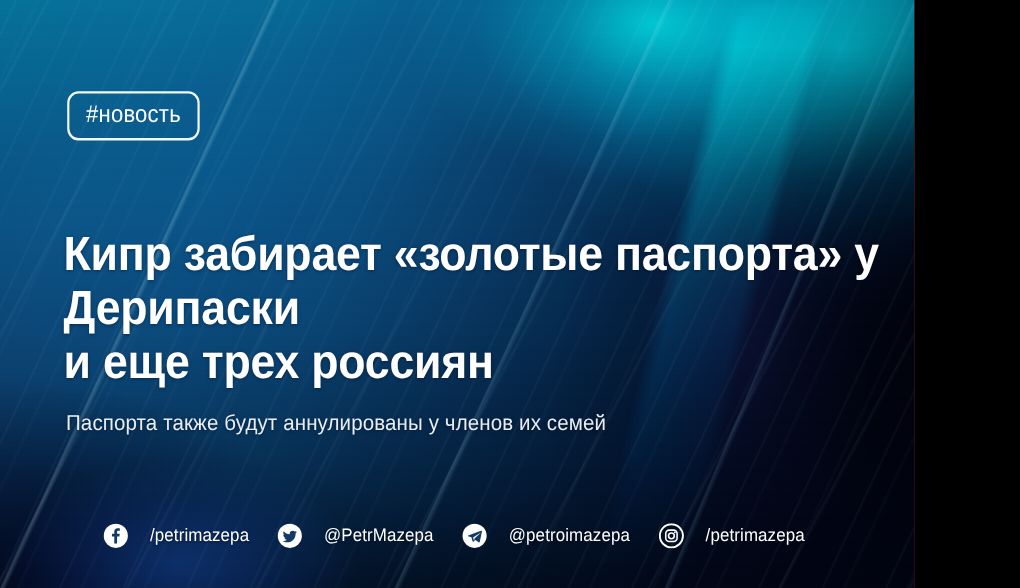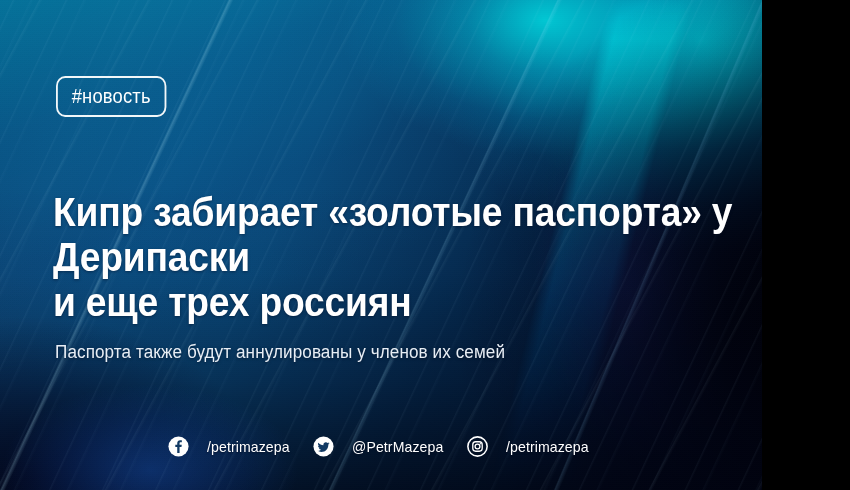--- a/index.html
+++ b/index.html
@@ -314,20 +314,29 @@
       <div class="social-item">
         <span class="social-icon">
           <svg viewBox="0 0 24 24" width="21" height="21" aria-hidden="true">
             <circle cx="12" cy="12" r="11.5" fill="#ffffff"></circle>
             <path fill="#123a64" d="M18.9 8.4c-0.5 0.23-1.05 0.38-1.62 0.45 0.58-0.35 1.03-0.9 1.24-1.56-0.55 0.32-1.15 0.56-1.79 0.69-0.51-0.55-1.24-0.9-2.05-0.9-1.55 0-2.81 1.26-2.81 2.82 0 0.22 0.02 0.43 0.07 0.64-2.34-0.12-4.41-1.24-5.8-2.95-0.24 0.42-0.38 0.9-0.38 1.42 0 0.98 0.5 1.84 1.25 2.34-0.46-0.01-0.9-0.14-1.28-0.35v0.04c0 1.36 0.97 2.5 2.25 2.76-0.23 0.07-0.48 0.1-0.74 0.1-0.18 0-0.36-0.02-0.53-0.05 0.36 1.12 1.4 1.94 2.63 1.96-0.96 0.76-2.18 1.21-3.5 1.21-0.23 0-0.45-0.01-0.67-0.04 1.25 0.8 2.73 1.27 4.32 1.27 5.18 0 8.02-4.3 8.02-8.03 0-0.12 0-0.24-0.01-0.37 0.55-0.4 1.03-0.9 1.4-1.46z"></path>
           </svg>
         </span>
         <span class="social-label">@PetrMazepa</span>
       </div>
 
+      <div class="social-item">
+        <span class="social-icon">
+          <svg viewBox="0 0 24 24" width="21" height="21" aria-hidden="true">
+            <circle cx="12" cy="12" r="11.5" fill="#ffffff"></circle>
+            <path fill="#123a64" d="M18.1 7.1L5.9 11.8c-0.55 0.22-0.54 0.53-0.1 0.66l3.12 0.97 1.2 3.68c0.15 0.4 0.27 0.55 0.55 0.55 0.27 0 0.39-0.12 0.54-0.27l1.5-1.46 3.11 2.3c0.57 0.32 0.98 0.15 1.12-0.53l2.03-9.56c0.2-0.83-0.31-1.21-0.87-0.96zm-7.6 6.45l6.73-4.24c0.33-0.2 0.64-0.09 0.38 0.13l-5.76 5.2-0.22 2.4-1.13-3.49z"></path>
+          </svg>
+        </span>
+        <span class="social-label">@petroimazepa</span>
+      </div>
 
       <div class="social-item">
         <span class="social-icon">
           <svg viewBox="0 0 24 24" width="21" height="21" aria-hidden="true">
             <circle cx="12" cy="12" r="11" fill="none" stroke="#ffffff" stroke-width="1.8"></circle>
             <rect x="6.6" y="6.6" width="10.8" height="10.8" rx="3.3" ry="3.3" fill="none" stroke="#ffffff" stroke-width="1.5"></rect>
             <circle cx="12" cy="12" r="2.75" fill="none" stroke="#ffffff" stroke-width="1.5"></circle>
             <circle cx="15.25" cy="8.8" r="0.85" fill="#ffffff"></circle>
           </svg>
         </span>

